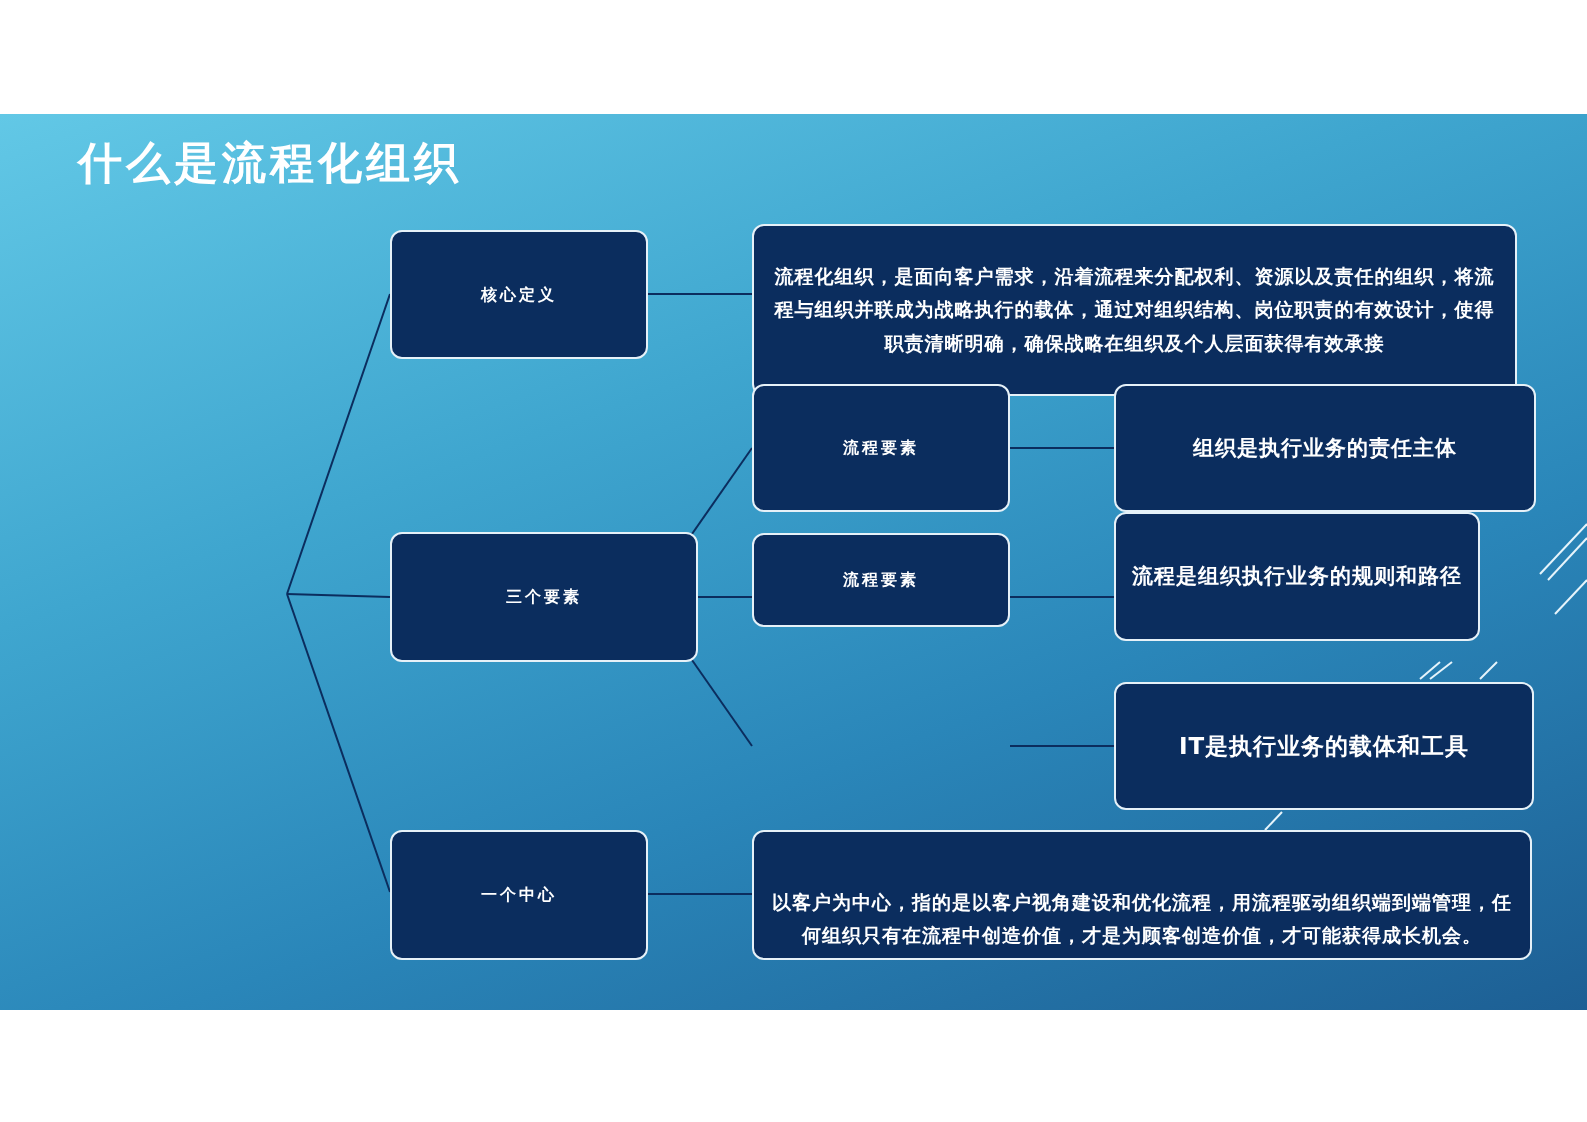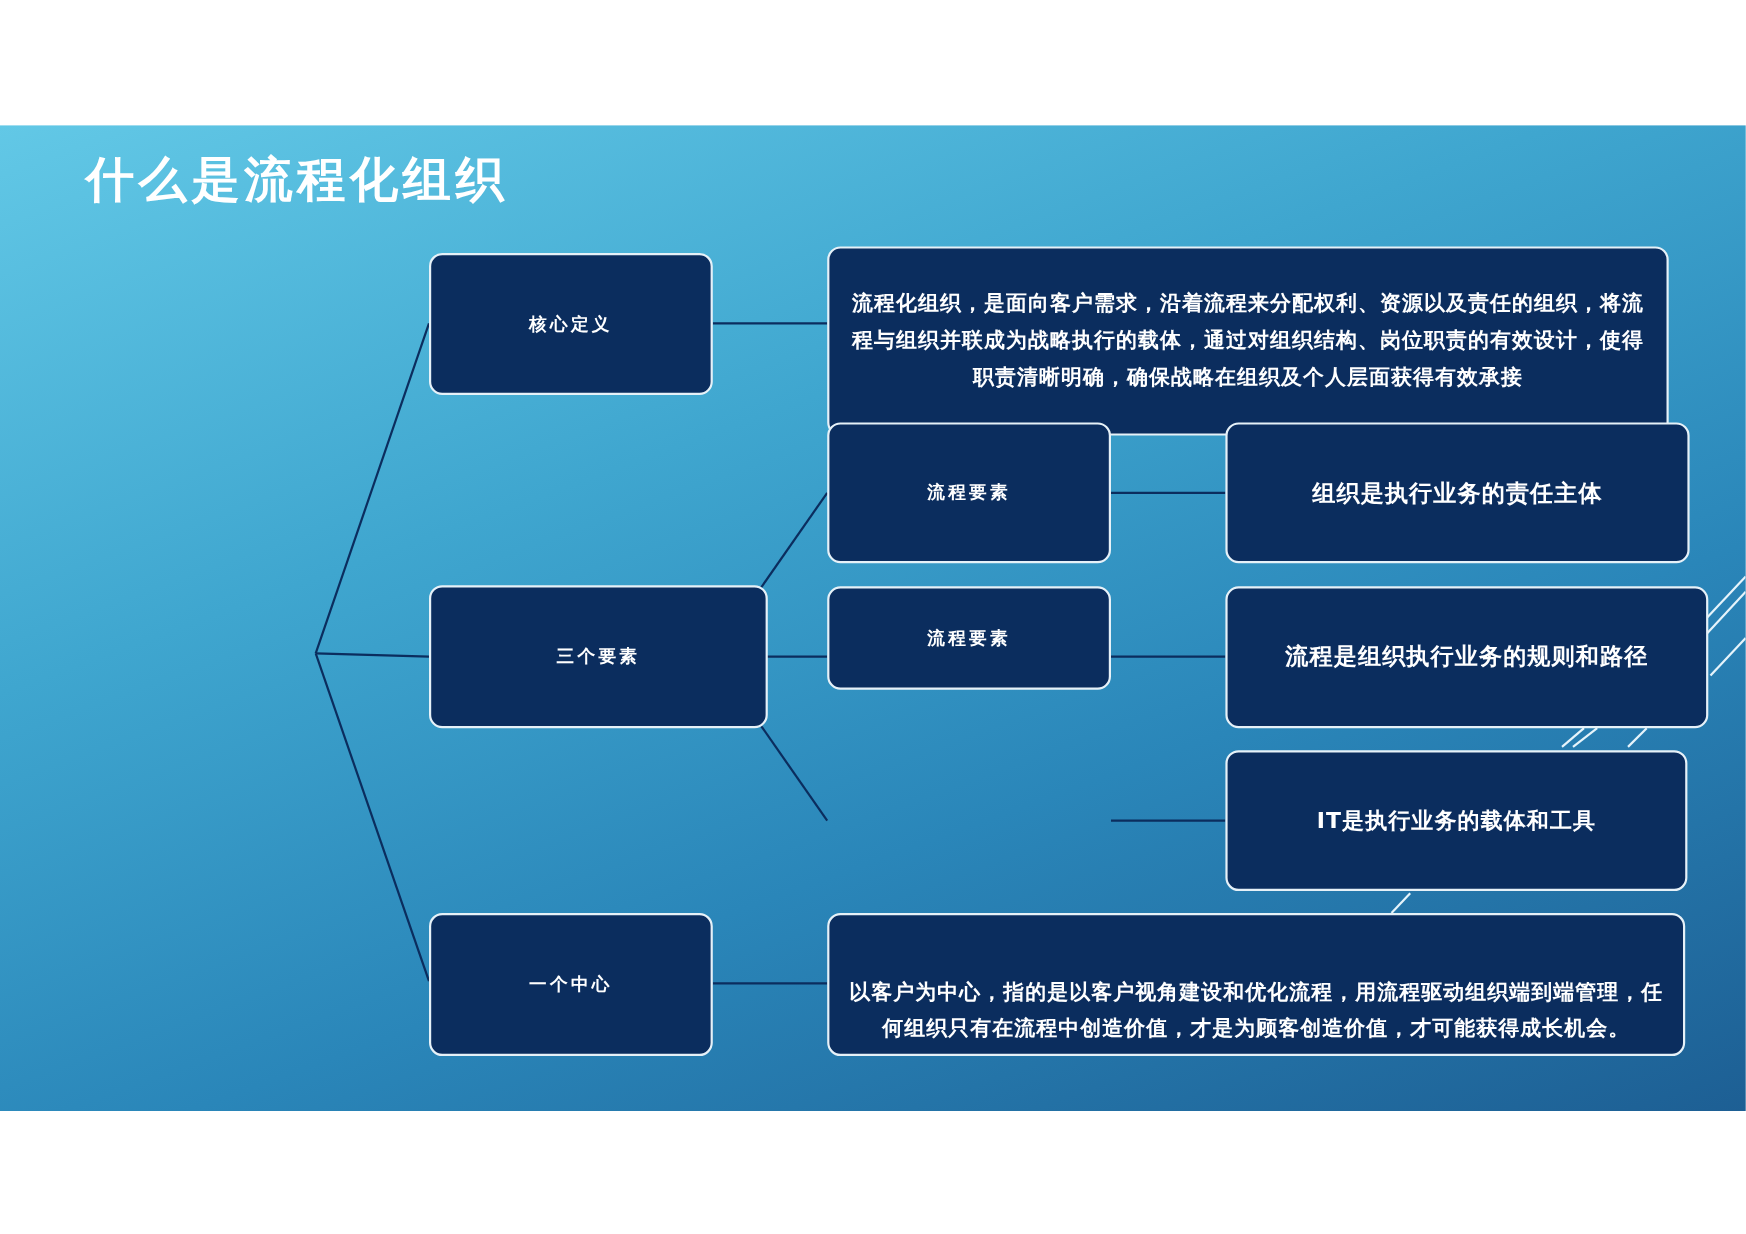--- a/index.html
+++ b/index.html
@@ -60,25 +60,25 @@
   <div class="box" style="left:752px;top:270px;width:258px;height:128px;">
     <span>流程要素</span>
   </div>
   <div class="box txt" style="left:1114px;top:270px;width:422px;height:128px;font-size:21px;text-align:right;">
     <span>组织是执行业务的责任主体</span>
   </div>
 
   <div class="box" style="left:752px;top:419px;width:258px;height:94px;text-align:right;">
     <span>流程要素</span>
   </div>
-  <div class="box txt" style="left:1114px;top:419px;width:439px;height:129px;font-size:21px;">
+  <div class="box txt" style="left:1114px;top:398px;width:366px;height:129px;font-size:21px;">
     <span>流程是组织执行业务的规则和路径</span>
   </div>
 
-  <div class="box txt" style="left:1114px;top:568px;width:420px;height:128px;font-size:20px;">
+  <div class="box txt" style="left:1114px;top:568px;width:420px;height:128px;font-size:23px;">
     <span>IT是执行业务的载体和工具</span>
   </div>
 
   <div class="box" style="left:390px;top:716px;width:258px;height:130px;">
     <span>一个中心</span>
   </div>
   <div class="box txt" style="left:752px;top:716px;width:780px;height:130px;align-items:flex-end;">
     <span>以客户为中心，指的是以客户视角建设和优化流程，用流程驱动组织端到端管理，任何组织只有在流程中创造价值，才是为顾客创造价值，才可能获得成长机会。</span>
   </div>
 </div>

